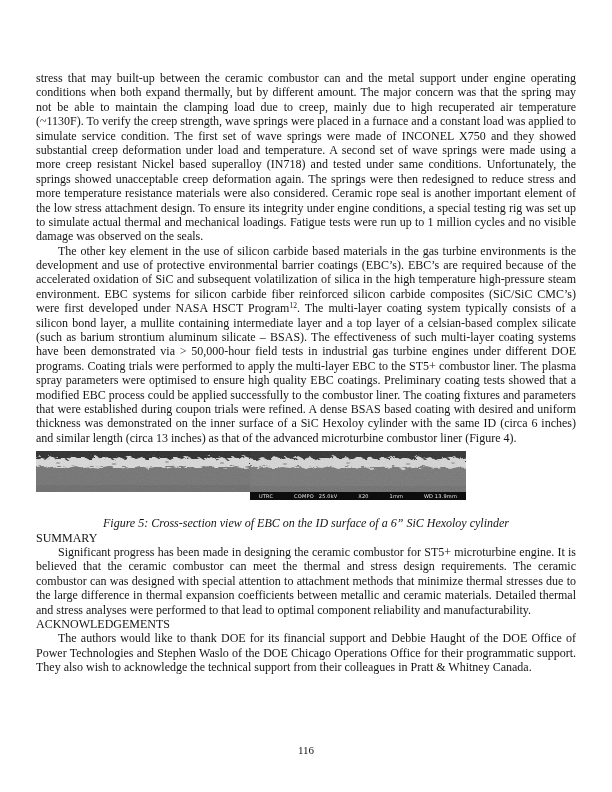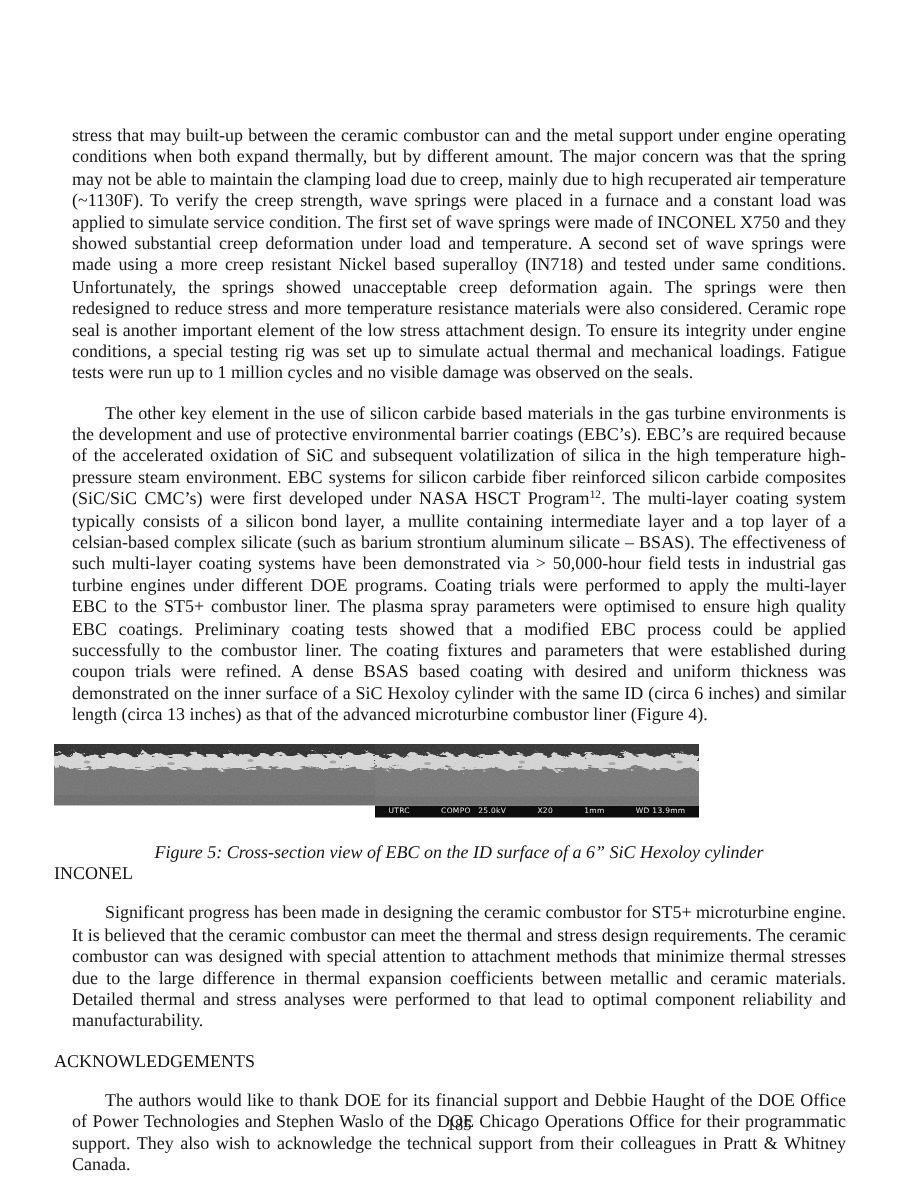--- a/index.html
+++ b/index.html
@@ -3,21 +3,21 @@
 <meta charset="utf-8">
 <style>
   html,body{margin:0;padding:0}
   body{
     width:612px;height:792px;background:#ffffff;position:relative;overflow:hidden;
     font-family:"Liberation Serif","DejaVu Serif",serif;
     font-size:12px;line-height:1.2;color:#141414;
     -webkit-font-smoothing:antialiased;
   }
   .content{position:absolute;left:36px;top:71px;width:540px}
-  p.body-par{margin:12px;text-align:justify}
+  p.body-par{margin:0;text-align:justify}
   p.indent{text-indent:22px}
   sup.fnote{font-size:7.5px;line-height:0;vertical-align:baseline;position:relative;top:-4px}
   .ital{}
 
   .figure-block{margin-top:6px;width:430px;display:flex;align-items:flex-start}
   .sem-panel{display:block;position:relative;font-size:0}
   .sem-panel svg{display:block}
   .sem-infobar{
     width:216px;height:8px;background:#0d0d0d;display:flex;align-items:center;
     justify-content:space-between;padding:0 9px;box-sizing:border-box;
@@ -98,21 +98,21 @@
         <span>X20</span>
         <span>1mm</span>
         <span>WD 13.9mm</span>
       </div>
     </div>
 
   </div>
 
   <div class="figure-caption">Figure 5:  Cross-section view of EBC on the ID surface of a 6” SiC Hexoloy cylinder</div>
 
-  <div class="section-heading">INCONEL</div>
+  <div class="section-heading">SUMMARY</div>
   <p class="body-par indent">Significant progress has been made in designing the ceramic combustor for ST5+ microturbine engine. It is believed that the ceramic combustor can meet the thermal and stress design requirements. The ceramic combustor can was designed with special attention to attachment methods that minimize thermal stresses due to the large difference in thermal expansion coefficients between metallic and ceramic materials. Detailed thermal and stress analyses were performed to that lead to optimal component reliability and manufacturability.</p>
 
   <div class="section-heading ack-heading">ACKNOWLEDGEMENTS</div>
   <p class="body-par indent">The authors would like to thank DOE for its financial support and Debbie Haught of the DOE Office of Power Technologies and Stephen Waslo of the DOE Chicago Operations Office for their programmatic support. They also wish to acknowledge the technical support from their colleagues in Pratt &amp; Whitney Canada.</p>
 
 </div>
 
-<div class="page-footer">185</div>
+<div class="page-footer">116</div>
 
 </body></html>

